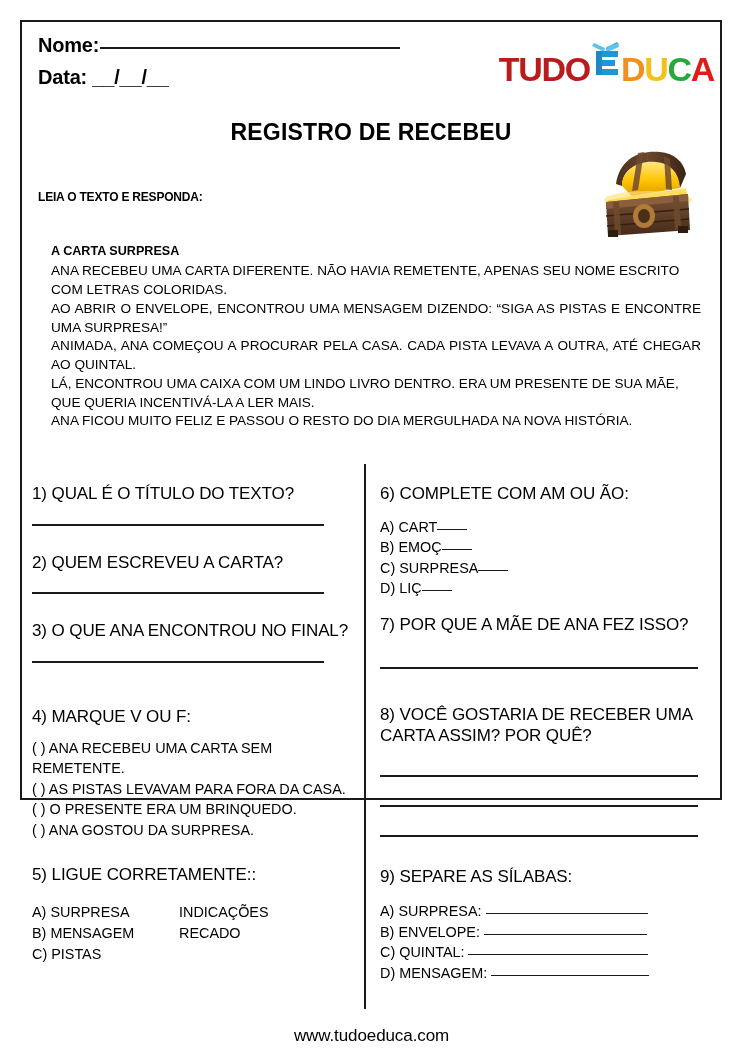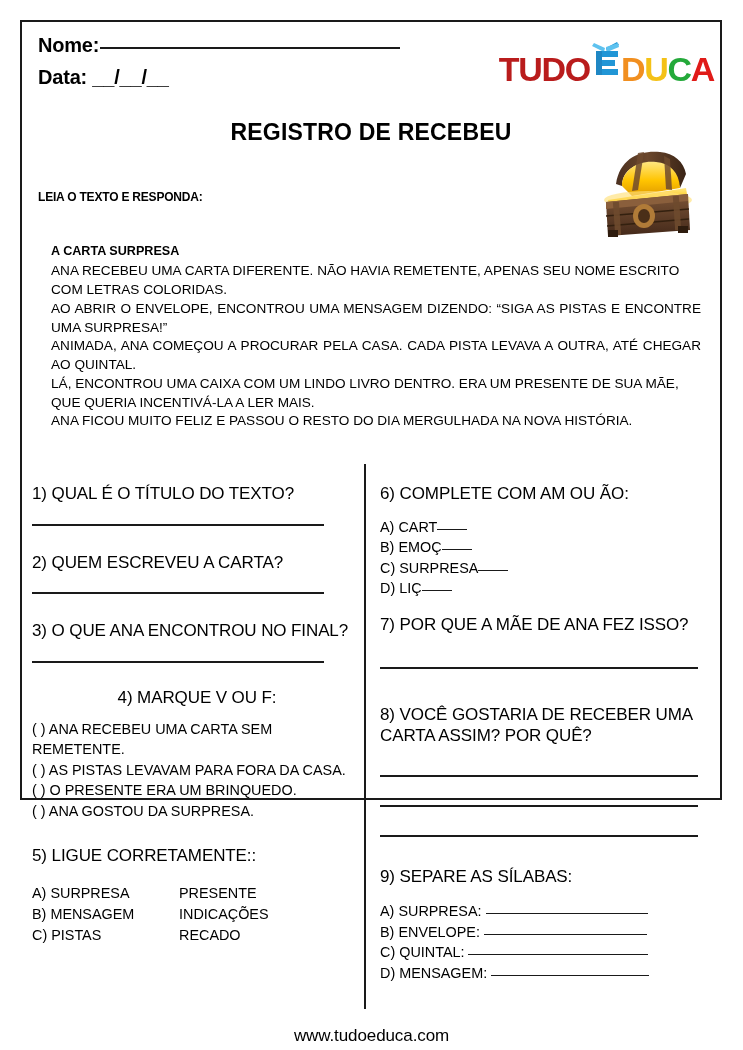--- a/index.html
+++ b/index.html
@@ -303,37 +303,36 @@
 
         <div class="q" style="margin-top:22px;">1) QUAL É O TÍTULO DO TEXTO?</div>
         <div class="ans-line" style="margin-top:19px; width:292px;"></div>
 
         <div class="q" style="margin-top:27px;">2) QUEM ESCREVEU A CARTA?</div>
         <div class="ans-line" style="margin-top:19px; width:292px;"></div>
 
         <div class="q" style="margin-top:27px;">3) O QUE ANA ENCONTROU NO FINAL?</div>
         <div class="ans-line" style="margin-top:19px; width:292px;"></div>
 
-        <div class="q" style="margin-top:25px;text-align:center;">4) MARQUE V OU F:</div>
+        <div class="q" style="margin-top:44px;">4) MARQUE V OU F:</div>
         <div class="opts" style="margin-top:10px; width:278px;">
           <div>(  ) ANA RECEBEU UMA CARTA SEM REMETENTE.</div>
           <div class="opt">(  ) AS PISTAS LEVAVAM PARA FORA DA CASA.</div>
           <div class="opt">(  ) O PRESENTE ERA UM BRINQUEDO.</div>
           <div class="opt">(  ) ANA GOSTOU DA SURPRESA.</div>
         </div>
 
         <div class="q" style="margin-top:25px;">5) LIGUE CORRETAMENTE::</div>
         <div class="match" style="margin-top:16px;">
           <div class="m-col-a">
             <div>A) SURPRESA</div>
             <div>B) MENSAGEM</div>
             <div>C) PISTAS</div>
           </div>
           <div class="m-col-b">
-            <div>PRESENTE</div>
             <div>INDICAÇÕES</div>
             <div>RECADO</div>
           </div>
         </div>
       </div>
 
       <div class="col col-right">
 
         <div class="q" style="margin-top:22px;">6) COMPLETE COM AM OU ÃO:</div>
         <div class="opts" style="margin-top:12px;">

